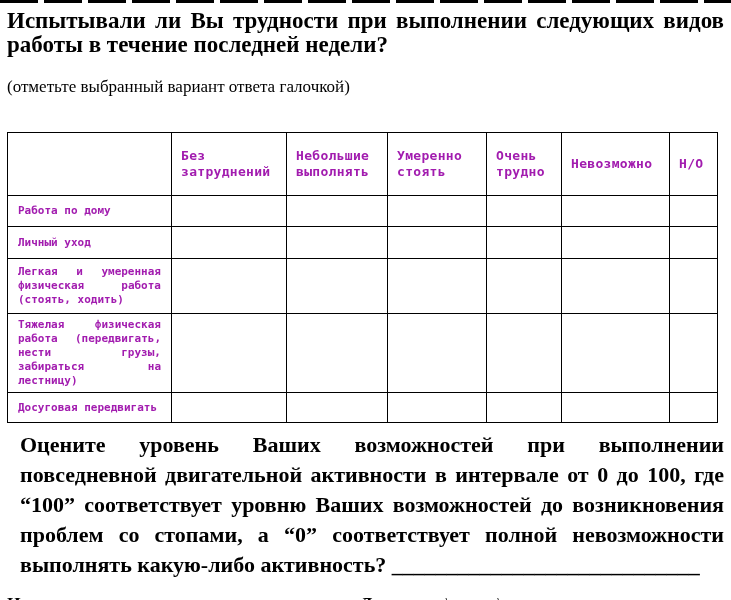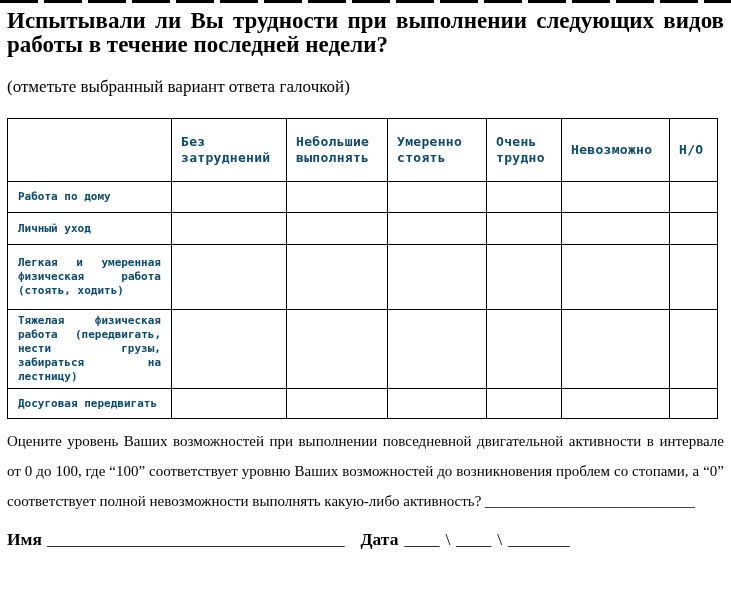--- a/index.html
+++ b/index.html
@@ -11,35 +11,35 @@
     height:3px;width:731px;
     background:repeating-linear-gradient(90deg,#000 0 38px,transparent 38px 44px);
   }
   .page{padding:0 7px;}
   .title{
     font-size:23px;font-weight:bold;line-height:23.5px;
     text-align:justify;margin:6px 0 0 0;
   }
   .subtitle{font-size:17px;margin-top:21px;}
   table.qtable{
-    border-collapse:collapse;table-layout:fixed;width:710px;margin-top:21px;
-    font-family:"DejaVu Sans Mono", monospace;color:#0c4a6e;padding-left:16px;
+    border-collapse:collapse;table-layout:fixed;width:710px;margin-top:35px;
+    font-family:"DejaVu Sans Mono", monospace;color:#a21caf;padding-left:16px;
   }
   table.qtable th, table.qtable td{border:1px solid #000;vertical-align:middle;}
   table.qtable thead th{
     height:56px;font-size:13px;line-height:16px;font-weight:bold;
     text-align:left;padding:3px 8px 3px 9px;letter-spacing:0.3px;
   }
   table.qtable td.rowlabel{
     font-size:11px;line-height:14px;text-align:justify;
     padding:4px 10px 4px 10px;font-weight:bold;
   }
   table.qtable td.ans{padding:0;}
   .score-text{
-    font-size:15px;line-height:30px;text-align:justify;margin:7px 0 0 0;
+    font-size:22px;line-height:30px;text-align:justify;margin:7px 0 0 13px;font-weight:bold;
   }
   .sig-row{margin-top:13px;font-size:17.5px;white-space:nowrap;}
   .bold{font-weight:bold;}
   .name-blank{margin-left:5px;}
   .date-label{margin-left:16px;}
   .date-blank{margin-left:6px;}
   .date-sep{margin-left:6px;}
 </style>
 </head>
 <body>
@@ -85,21 +85,21 @@
       </tr>
       <tr style="height:32px">
         <td class="rowlabel">Личный уход</td>
         <td class="ans"></td>
         <td class="ans"></td>
         <td class="ans"></td>
         <td class="ans"></td>
         <td class="ans"></td>
         <td class="ans"></td>
       </tr>
-      <tr style="height:65px">
+      <tr style="height:55px">
         <td class="rowlabel">Легкая и умеренная физическая работа (стоять, ходить)</td>
         <td class="ans"></td>
         <td class="ans"></td>
         <td class="ans"></td>
         <td class="ans"></td>
         <td class="ans"></td>
         <td class="ans"></td>
       </tr>
       <tr style="height:76px">
         <td class="rowlabel">Тяжелая физическая работа (передвигать, нести грузы, забираться на лестницу)</td>

